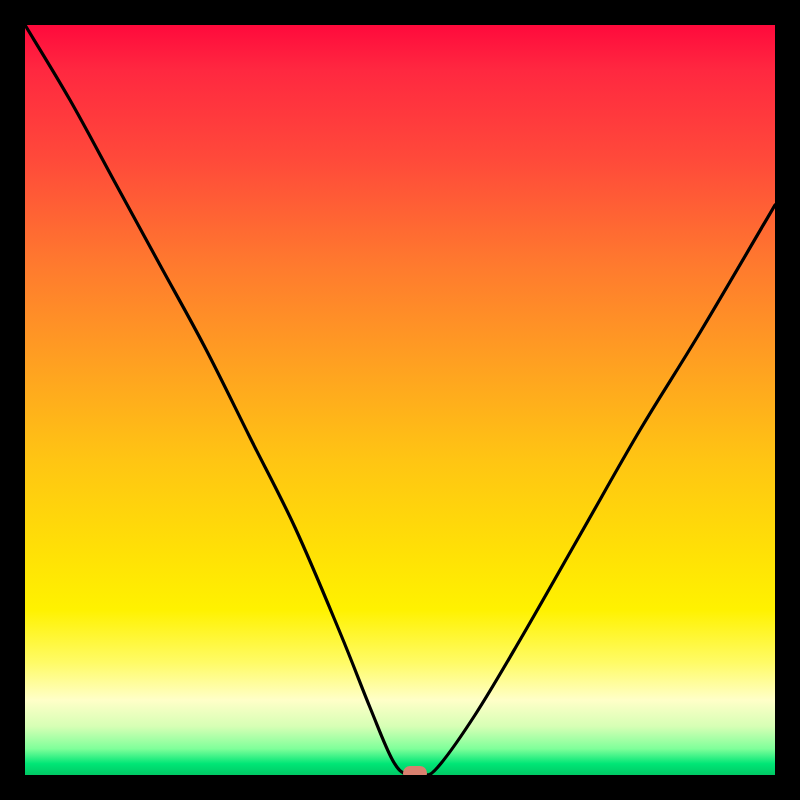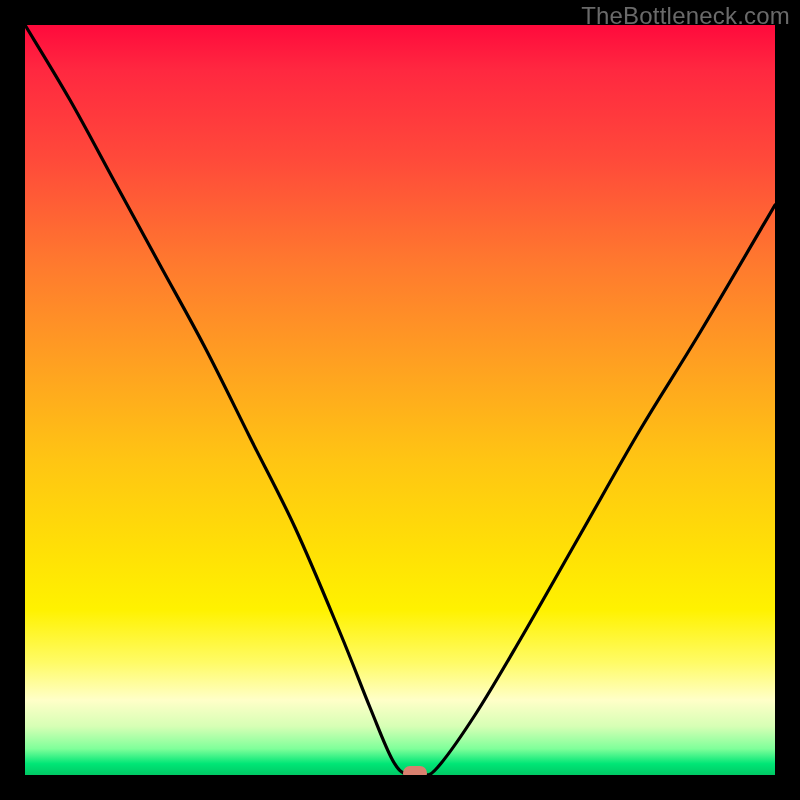--- a/index.html
+++ b/index.html
@@ -75,21 +75,20 @@
     border-radius: 7px;
     background: #d8806f;
     z-index: 2;
     transform: translate(-50%, -50%);
   }
 </style>
 </head>
 <body>
 
 <div class="container">
-  <div class="watermark">TheBottleneck.com</div>
   <div class="plot-area">
     <div class="gradient"></div>
     <svg class="curve" viewBox="0 0 750 750" preserveAspectRatio="none">
       <path d="M 0.00 0.00 C 8.10 13.50, 28.80 46.65, 45.00 75.00 C 61.20 103.35, 73.80 127.80, 90.00 157.50 C 106.20 187.20, 118.80 210.30, 135.00 240.00 C 151.20 269.70, 163.80 291.45, 180.00 322.50 C 196.20 353.55, 208.80 380.10, 225.00 412.50 C 241.20 444.90, 253.80 467.40, 270.00 502.50 C 286.20 537.60, 301.50 575.10, 315.00 607.50 C 328.50 639.90, 335.55 659.55, 345.00 682.50 C 354.45 705.45, 360.75 722.85, 367.50 735.00 C 374.25 747.15, 377.10 747.30, 382.50 750.00 C 387.90 752.70, 392.10 751.35, 397.50 750.00 C 402.90 748.65, 403.05 753.30, 412.50 742.50 C 421.95 731.70, 435.15 712.95, 450.00 690.00 C 464.85 667.05, 476.10 647.40, 495.00 615.00 C 513.90 582.60, 533.40 547.80, 555.00 510.00 C 576.60 472.20, 593.40 441.45, 615.00 405.00 C 636.60 368.55, 650.70 348.00, 675.00 307.50 C 699.30 267.00, 736.50 202.95, 750.00 180.00" fill="none" stroke="#000" stroke-width="3.2" stroke-linecap="round" stroke-linejoin="round"></path>
     </svg>
     <div class="marker" style="left: 390px; top: 747.75px;"></div>
   </div>
 </div>
 
 </body></html>

